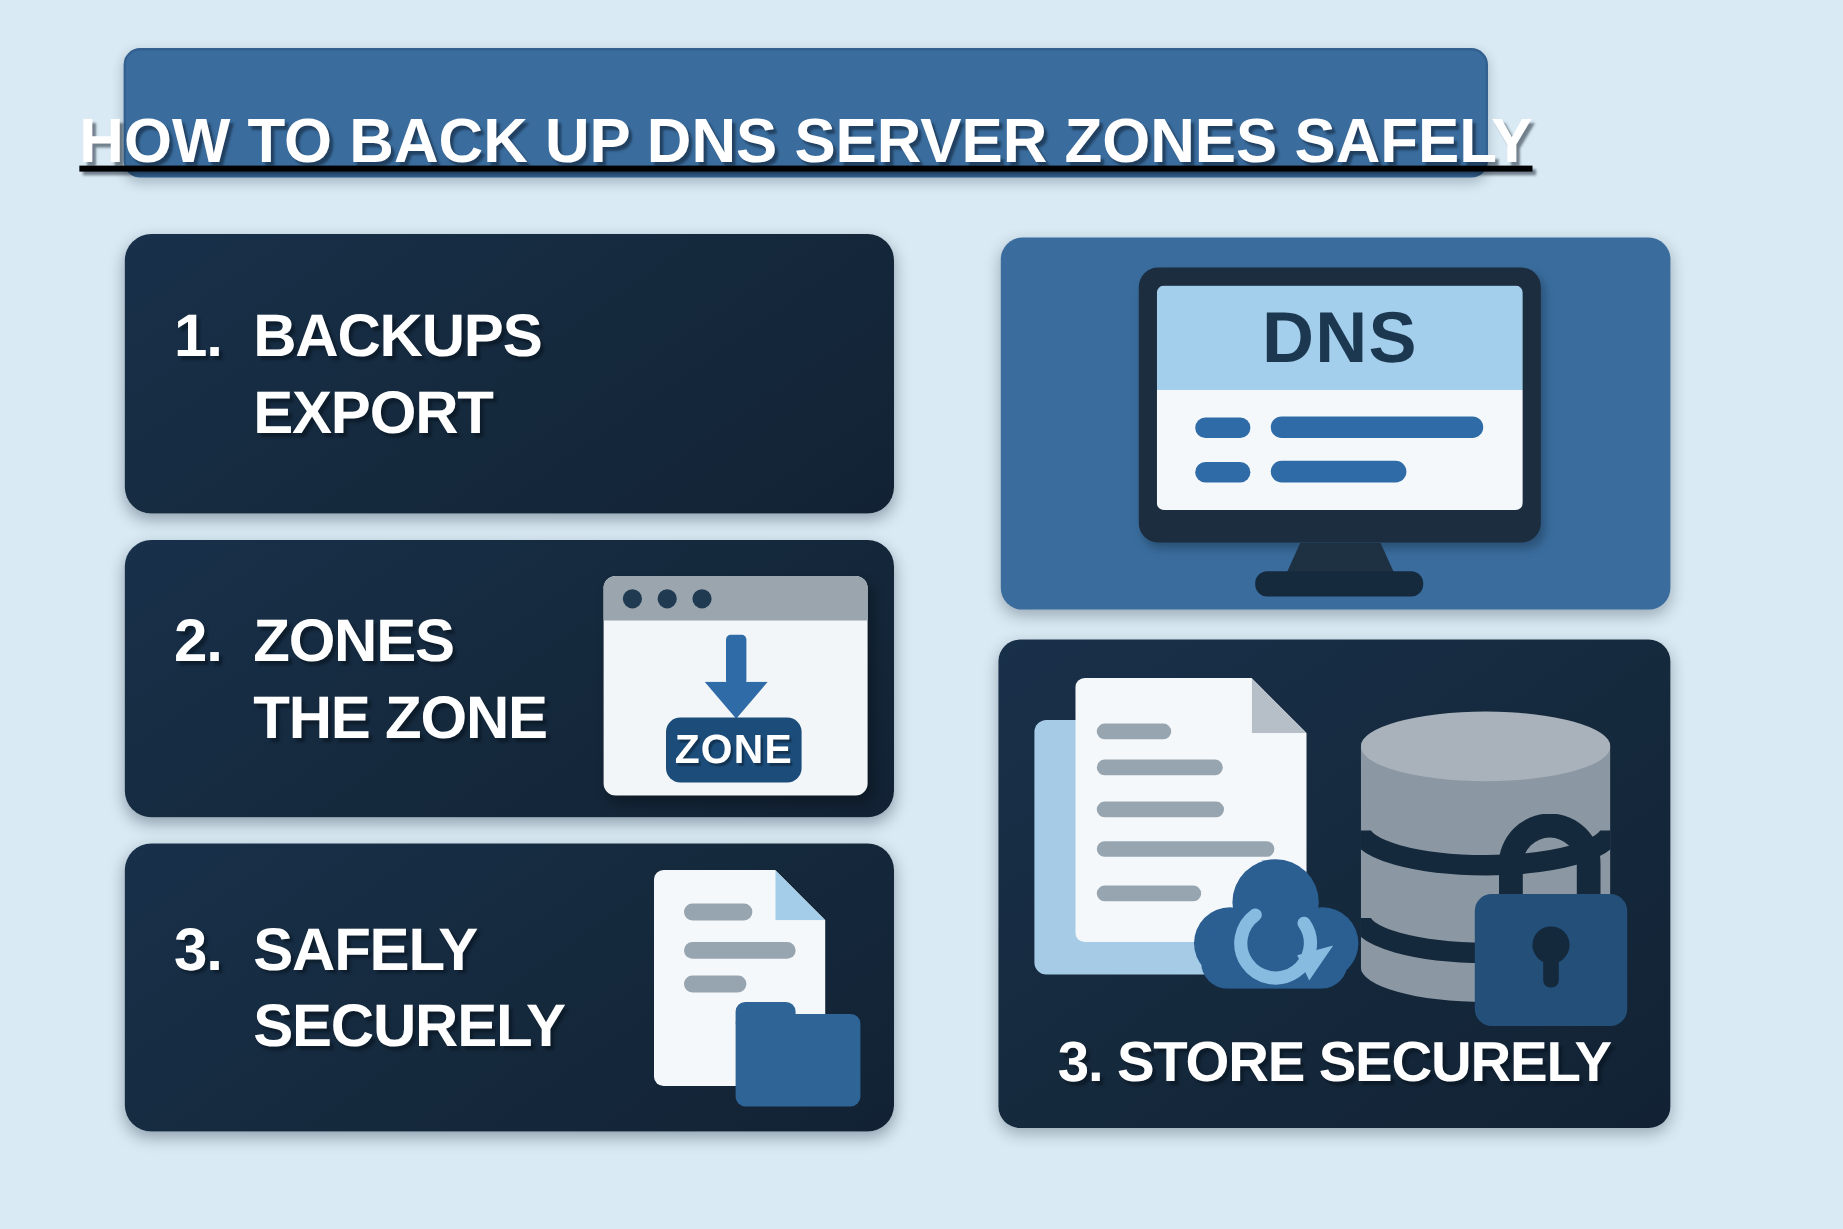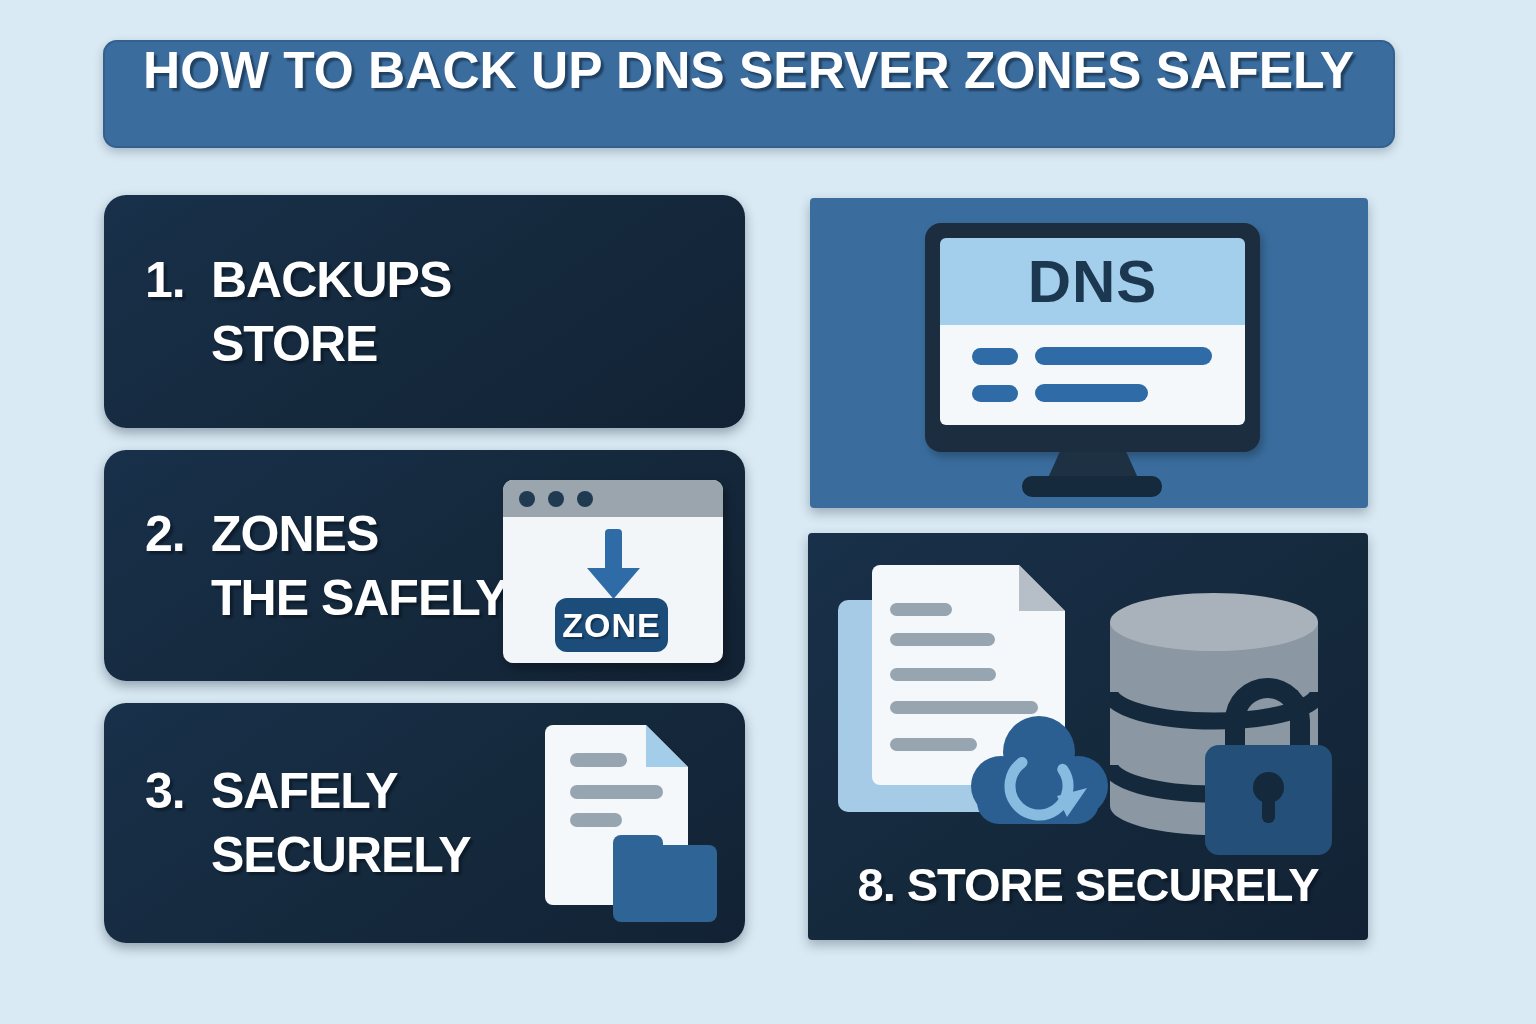--- a/index.html
+++ b/index.html
@@ -27,24 +27,25 @@
   html,body{width:1536px;height:1024px;}
   body{
     background:var(--background);
     font-family:"Liberation Sans","DejaVu Sans",sans-serif;
     overflow:hidden;
   }
   .canvas{position:relative;width:1536px;height:1024px;background:var(--background);}
 
   
   .banner{
-    position:absolute;left:103px;top:40px;width:1292px;height:108px;
+    position:absolute;left:103px;top:40px;width:1137px;height:108px;
     background:var(--banner-blue);border-radius:14px;
-    display:flex;align-items:flex-start;justify-content:center;
+    display:flex;align-items:flex-end;justify-content:center;
     box-shadow:0 4px 10px rgba(21,41,60,.25), inset 0 0 0 2px rgba(20,40,70,.18);
+    text-decoration:underline;
   }
   .banner h1{
     color:#fff;font-size:52px;font-weight:700;letter-spacing:0px;
     text-shadow:3px 3px 2px rgba(10,22,38,.5);
     white-space:nowrap;transform:scaleX(.99);
   }
 
   
   .step-box{
     position:absolute;left:104px;width:641px;
@@ -102,21 +103,21 @@
     clip-path:polygon(0 0,100% 100%,0 100%);
   }
   .tline{position:absolute;background:var(--line-gray);height:14px;border-radius:7px;}
   .doc3 .l1{left:25px;top:28px;width:57px;}
   .doc3 .l2{left:25px;top:60px;width:93px;}
   .doc3 .l3{left:25px;top:88px;width:52px;}
   .folder-tab{position:absolute;left:509px;top:132px;width:50px;height:18px;background:var(--folder-blue);border-radius:8px 8px 0 0;}
   .folder-body{position:absolute;left:509px;top:142px;width:104px;height:77px;background:var(--folder-blue);border-radius:8px;}
 
   
-  .panel{position:absolute;border-radius:4px;box-shadow:0 5px 12px rgba(15,30,48,.3);}
+  .panel{position:absolute;border-radius:18px;box-shadow:0 5px 12px rgba(15,30,48,.3);margin-left:24px;}
   #dns-panel{left:810px;top:198px;width:558px;height:310px;background:var(--panel-blue);}
   #store-panel{left:808px;top:533px;width:560px;height:407px;
     background:linear-gradient(145deg,#19304a 0%,var(--box-navy) 55%,#122234 100%);}
 
   
   .monitor{position:absolute;left:115px;top:25px;width:335px;height:229px;
     background:var(--frame-navy);border-radius:16px;box-shadow:3px 5px 8px rgba(0,0,0,.25);}
   .screen{position:absolute;left:15px;top:15px;width:305px;height:187px;border-radius:6px;overflow:hidden;}
   .screen-header{height:87px;background:var(--light-blue);display:flex;align-items:center;justify-content:center;}
   .screen-header span{font-size:60px;font-weight:700;color:#1c3850;letter-spacing:1px;}
@@ -168,29 +169,29 @@
 <div class="canvas">
 
   <header class="banner">
     <h1>HOW TO BACK UP DNS SERVER ZONES SAFELY</h1>
   </header>
 
   <section class="step-box" id="step1">
     <div class="step-num">1.</div>
     <div class="step-label">
       <span>BACKUPS</span>
-      <span>STORE</span>
+      <span>EXPORT</span>
     </div>
   </section>
 
   <section class="step-box" id="step2">
     <div class="step-num">2.</div>
     <div class="step-label">
       <span>ZONES</span>
-      <span>THE SAFELY</span>
+      <span>THE ZONE</span>
     </div>
     <div class="browser-window">
       <div class="titlebar">
         <span class="dot"></span>
         <span class="dot"></span>
         <span class="dot"></span>
       </div>
       <div class="dl-stem"></div>
       <div class="dl-head"></div>
       <div class="zone-badge">ZONE</div>
@@ -259,16 +260,16 @@
       </g>
       <polygon points="92,84 122,76 102,105" fill="#88bbe0"></polygon>
     </svg>
 
     <div class="lock-shackle"></div>
     <div class="lock-body">
       <div class="keyhole-circle"></div>
       <div class="keyhole-stem"></div>
     </div>
 
-    <div class="store-caption">8. STORE SECURELY</div>
+    <div class="store-caption">3. STORE SECURELY</div>
   </section>
 
 </div>
 
 </body></html>

